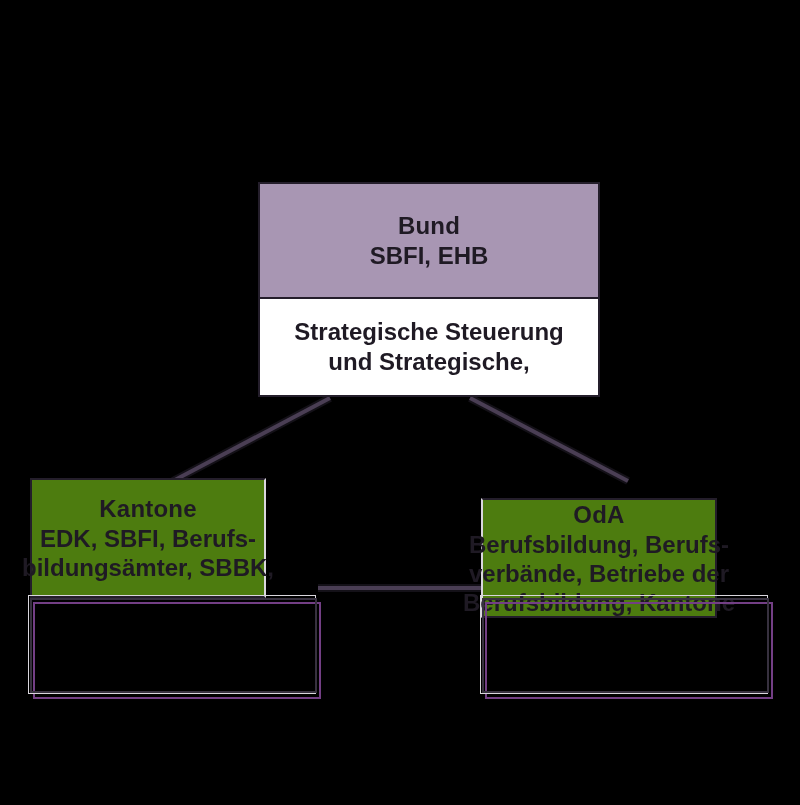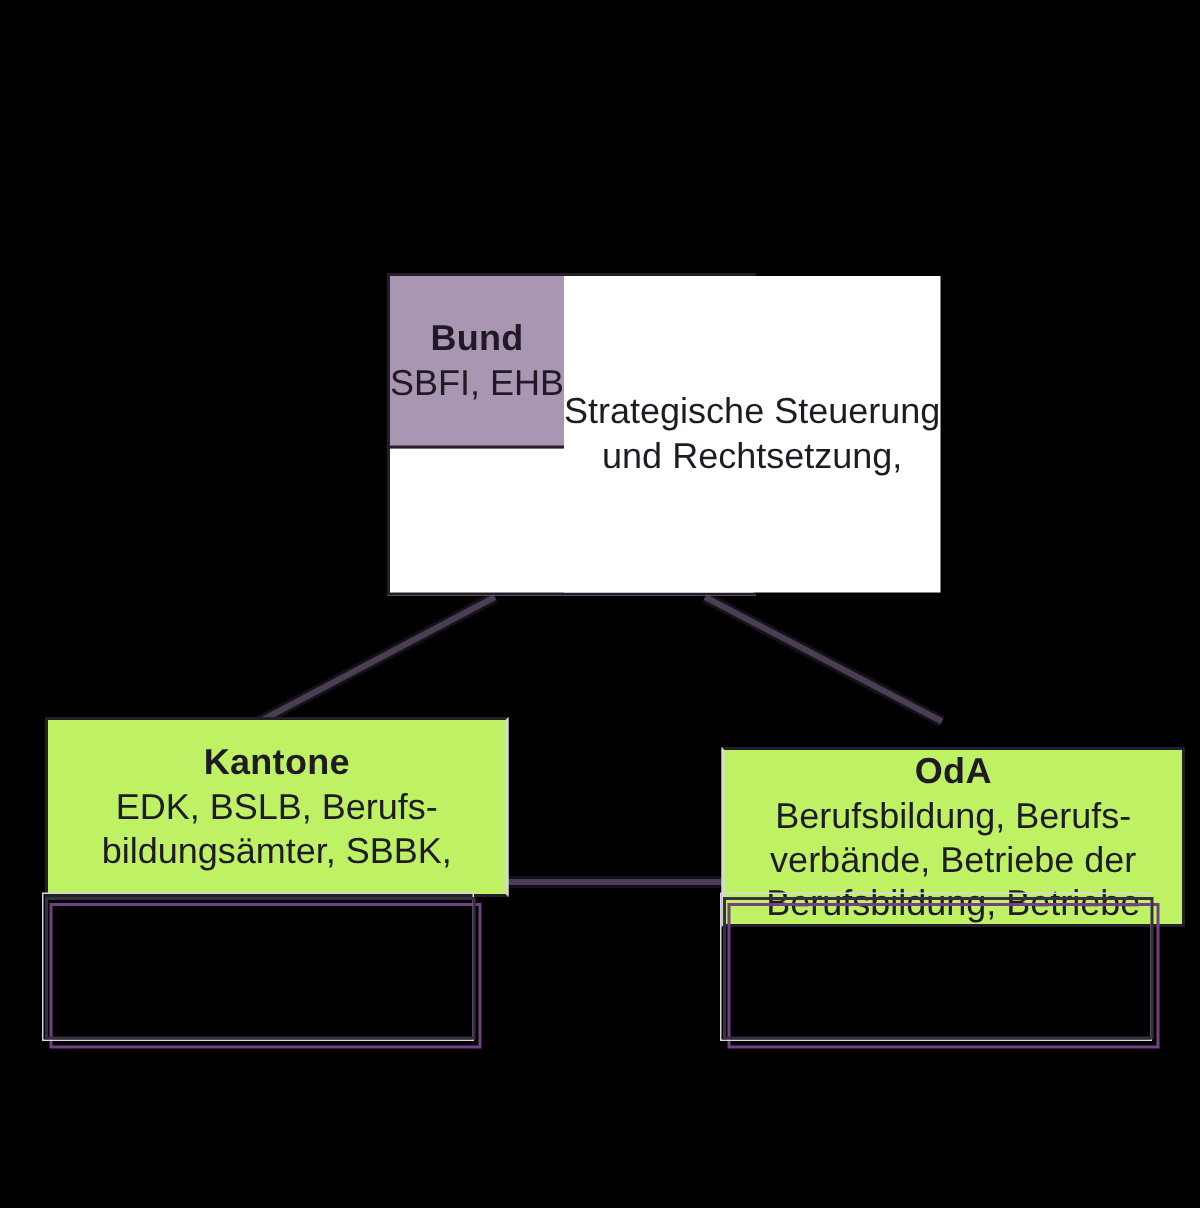--- a/index.html
+++ b/index.html
@@ -24,25 +24,26 @@
   }
   .node, .rect {
     position: absolute;
     box-sizing: border-box;
     z-index: 2;
   }
   
   .node-top {
     left: 258px;
     top: 182px;
-    width: 246px;
+    width: 342px;
     height: 215px;
     border: 2px solid #241e2b;
     background: #ffffff;
     display: flex;
+    flex-direction: column;
   }
   .node-top .hdr {
     height: 113px;
     background: #a896b3;
     border-bottom: 2px solid #241e2b;
     display: flex;
     flex-direction: column;
     align-items: center;
     justify-content: center;
   }
@@ -50,23 +51,23 @@
     flex: 1;
     background: #ffffff;
     display: flex;
     flex-direction: column;
     align-items: center;
     justify-content: center;
   }
   
   .node-bottom {
     top: 478px;
-    width: 309px;
+    width: 236px;
     height: 120px;
-    background: #bef264;
+    background: #4d7c0f;
     border: 2px solid #241e2b;
     display: flex;
     flex-direction: column;
     align-items: center;
     justify-content: center;
   }
   .node-kantone { left: 30px; border-right: 2px solid #d9d6dd; }
   .node-oda     { left: 481px; border-left: 2px solid #d9d6dd; margin-top: 20px; }
   
   .rect { background: transparent; }
@@ -85,21 +86,21 @@
   
   .title {
     font-size: 24px;
     font-weight: bold;
     line-height: 30px;
     text-align: center;
     letter-spacing: 0.2px;
   }
   .line {
     font-size: 24px;
-    font-weight: normal;
+    font-weight: bold;
     line-height: 29px;
     text-align: center;
     white-space: nowrap;
   }
   .bodybox .line { line-height: 30px; }
 </style>
 </head>
 <body>
 
 <div class="stage">
@@ -119,35 +120,35 @@
     </g>
   </svg>
 
   <div class="node node-top">
     <div class="hdr">
       <div class="title">Bund</div>
       <div class="line">SBFI, EHB</div>
     </div>
     <div class="bodybox">
       <div class="line">Strategische Steuerung</div>
-      <div class="line">und Rechtsetzung,</div>
+      <div class="line">und Strategische,</div>
     </div>
   </div>
 
   <div class="node node-bottom node-kantone">
     <div class="title">Kantone</div>
-    <div class="line">EDK, BSLB, Berufs-</div>
+    <div class="line">EDK, SBFI, Berufs-</div>
     <div class="line">bildungsämter, SBBK,</div>
   </div>
 
   <div class="node node-bottom node-oda">
     <div class="title">OdA</div>
     <div class="line">Berufsbildung, Berufs-</div>
     <div class="line">verbände, Betriebe der</div>
-    <div class="line">Berufsbildung, Betriebe</div>
+    <div class="line">Berufsbildung, Kantone</div>
   </div>
 
   <div class="rect rect-purple ll-purple"></div>
   <div class="rect rect-light ll-light"></div>
   <div class="rect rect-dark ll-dark"></div>
 
   <div class="rect rect-purple lr-purple"></div>
   <div class="rect rect-light lr-light"></div>
   <div class="rect rect-dark lr-dark"></div>
 

